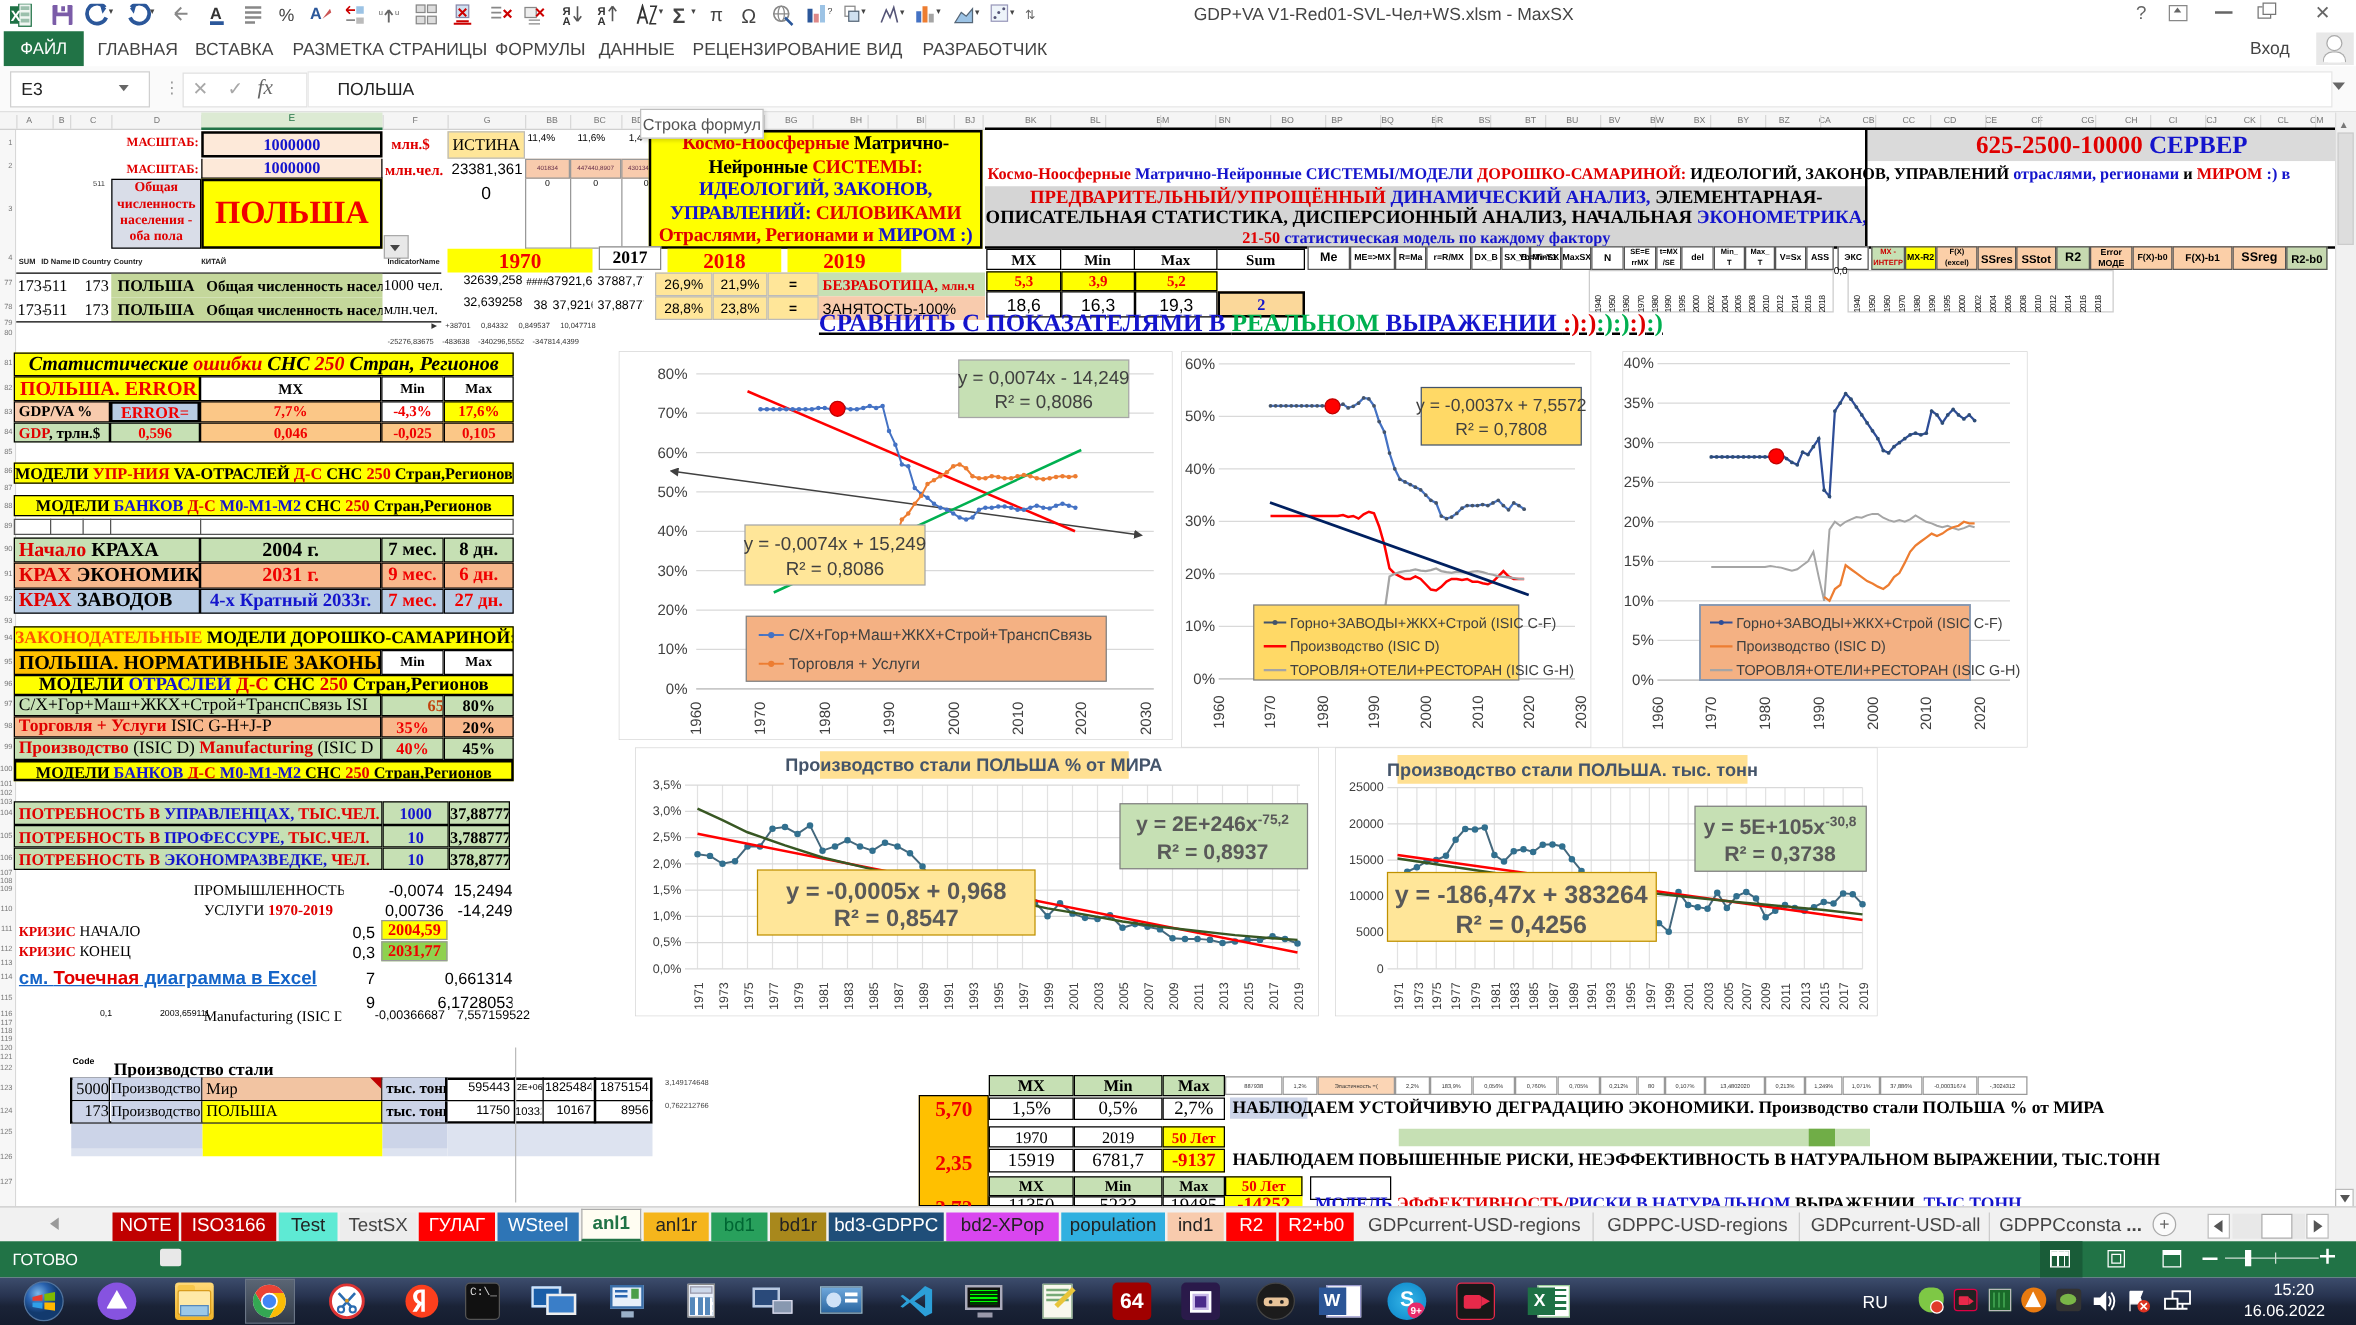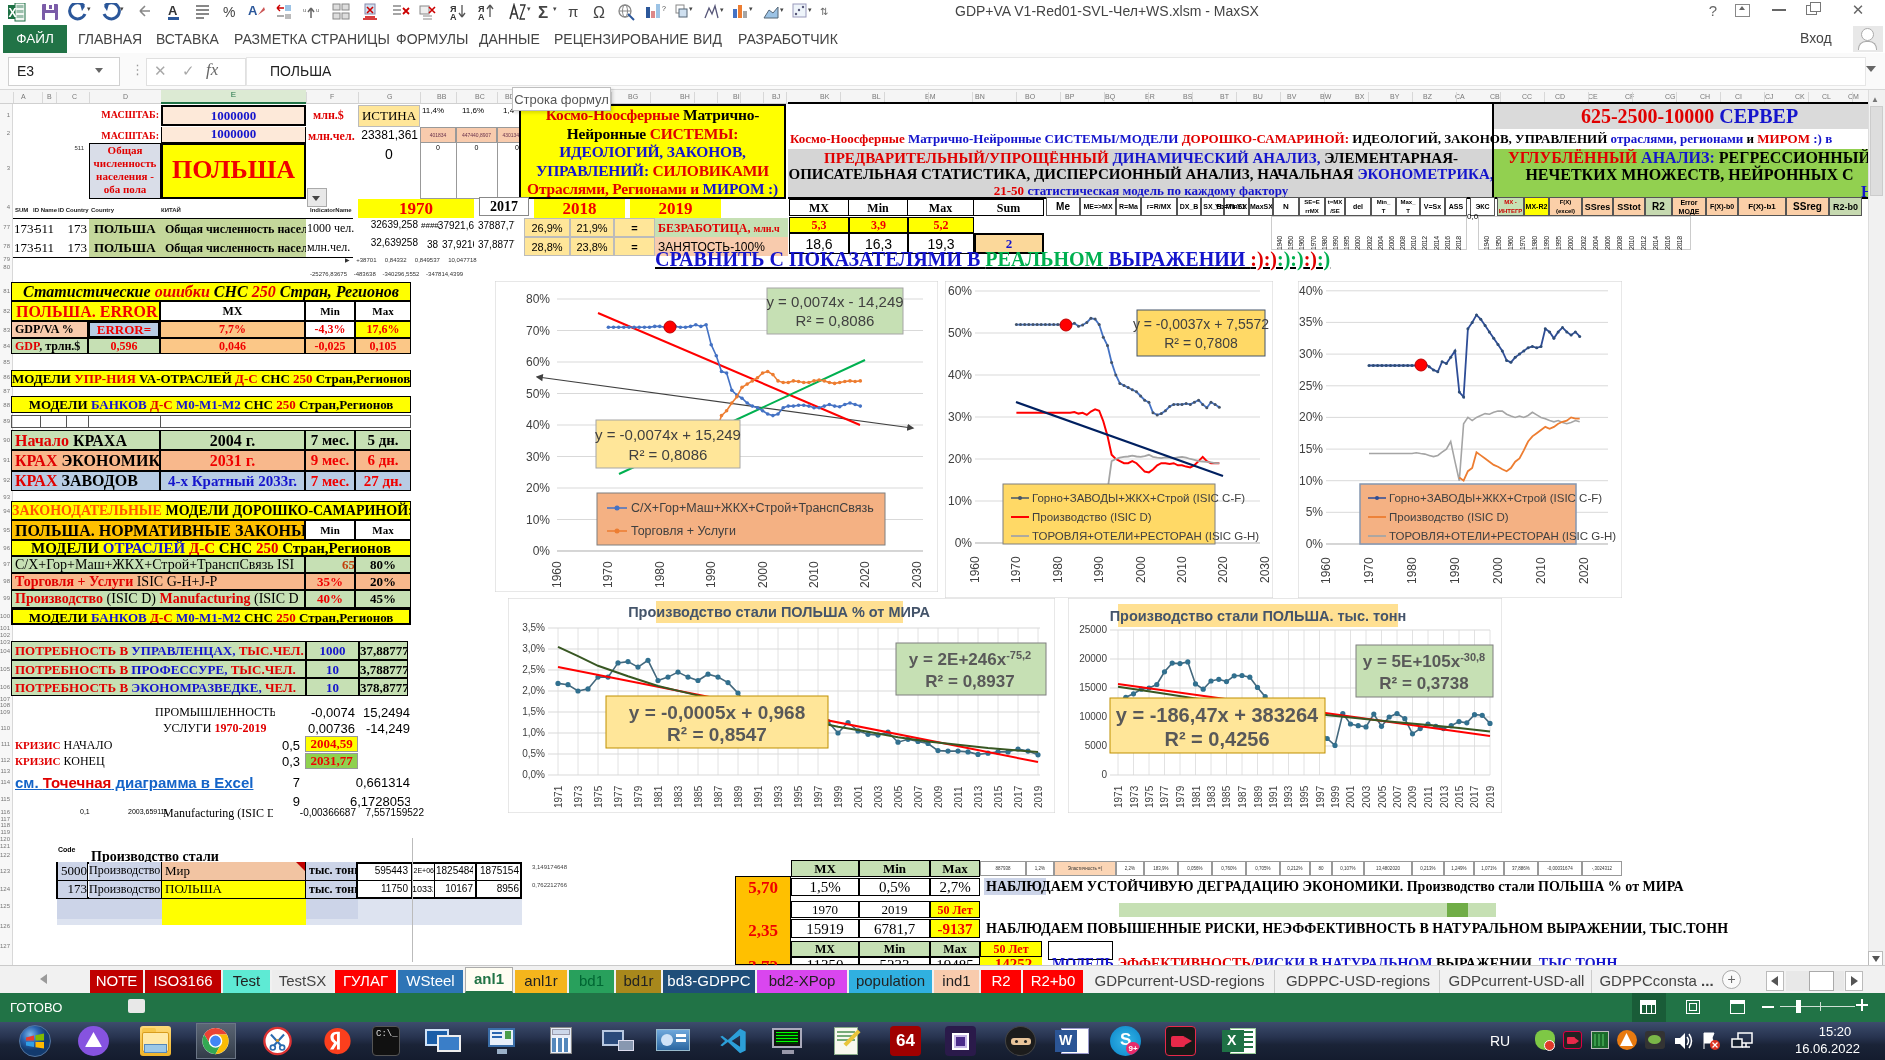--- a/index.html
+++ b/index.html
@@ -365,21 +365,20 @@
 <div class="cell ctr" style="left:497px;top:144px;width:40px;font-size:7px;">0</div>
 <div class="cell" style="left:420px;top:143px;width:117px;height:56px;border:1px solid #999;border-top:none;"></div>
 <div class="abs" style="left:456px;top:143px;width:1px;height:56px;background:#999;"></div>
 <div class="abs" style="left:497px;top:143px;width:1px;height:56px;background:#999;"></div>
 
 <div class="cell ser b ctr" style="left:519px;top:104px;width:267px;height:95px;background:#ffff00;border:2px solid #000;font-size:15.5px;line-height:18.6px;letter-spacing:-0.2px;white-space:normal;"><span class="red">Космо-Ноосферные</span> <span style="color:#000;">Матрично-Нейронные</span> <span class="red">СИСТЕМЫ:</span> <span class="blu">ИДЕОЛОГИЙ, ЗАКОНОВ, УПРАВЛЕНИЙ:</span> <span class="red">СИЛОВИКАМИ Отраслями, Регионами и</span> <span class="blu">МИРОМ :)</span></div>
 
 <div class="cell ser b ctr" style="left:1494px;top:104px;width:391px;height:25px;background:#dadada;font-size:20px;line-height:24px;"><span class="red">625-2500-10000 </span><span class="blu">СЕРВЕР</span></div>
 <div class="cell ser b" style="left:790px;top:129px;width:1095px;height:20px;background:#fff;font-size:13px;line-height:19px;"><span class="red">Космо-Ноосферные </span><span class="blu">Матрично-Нейронные СИСТЕМЫ/МОДЕЛИ </span><span class="red">ДОРОШКО-САМАРИНОЙ: </span><span style="color:#000;">ИДЕОЛОГИЙ, ЗАКОНОВ, УПРАВЛЕНИЙ </span><span class="blu">отраслями, регионами </span><span style="color:#000;">и </span><span class="red">МИРОМ </span><span class="blu">:) в</span></div>
 <div class="cell ser b ctr" style="left:788px;top:149px;width:706px;height:50px;background:#d5d5d5;font-size:15px;line-height:16px;white-space:normal;padding-top:1px;"><span class="red">ПРЕДВАРИТЕЛЬНЫЙ/УПРОЩЁННЫЙ </span><span class="blu">ДИНАМИЧЕСКИЙ АНАЛИЗ,</span><span style="color:#000;"> ЭЛЕМЕНТАРНАЯ-ОПИСАТЕЛЬНАЯ СТАТИСТИКА, ДИСПЕРСИОННЫЙ АНАЛИЗ, НАЧАЛЬНАЯ </span><span class="blu">ЭКОНОМЕТРИКА,</span><br><span class="red" style="font-size:13px;">21-50 </span><span class="blu" style="font-size:13px;">статистическая модель по каждому фактору</span></div>
-<div class="cell ser b ctr" style="left:1494px;top:149px;width:391px;height:50px;background:#92d050;font-size:16px;line-height:17px;white-space:normal;"><span class="red">УГЛУБЛЁННЫЙ </span><span class="blu">АНАЛИЗ:</span><span style="color:#000;"> РЕГРЕССИОННЫЙ НЕЧЕТКИХ МНОЖЕСТВ, НЕЙРОННЫХ С</span><br><span class="blu" style="float:right;">НС</span></div>
 
 <div class="abs" style="left:788px;top:197px;width:1097px;height:2px;background:#000;"></div>
     <div class="abs" style="left:1492px;top:104px;width:2px;height:95px;background:#000;"></div>
     <div class="abs" style="left:788px;top:102px;width:1097px;height:2px;background:#000;"></div>
 <div class="cell ser b ctr" style="left:789px;top:199px;width:60px;height:17px;border:1px solid #000;font-size:12px;line-height:16px;">МХ</div>
 <div class="cell ser b ctr" style="left:849px;top:199px;width:59px;height:17px;border:1px solid #000;border-left:none;font-size:12px;line-height:16px;">Min</div>
 <div class="cell ser b ctr" style="left:908px;top:199px;width:66px;height:17px;border:1px solid #000;border-left:none;font-size:12px;line-height:16px;">Max</div>
 <div class="cell ser b ctr" style="left:974px;top:199px;width:70px;height:17px;border:1px solid #000;border-left:none;font-size:12px;line-height:16px;">Sum</div>
 <div class="cell b ctr" style="left:1046px;top:197px;width:34px;height:19px;background:#fff;border:1px solid #555;font-size:10px;line-height:18px;">Me</div>
 <div class="cell b ctr" style="left:1080px;top:197px;width:36px;height:19px;background:#fff;border:1px solid #555;font-size:7px;line-height:18px;">МЕ=&gt;МХ</div>
@@ -529,21 +528,21 @@
 <div class="cell ser b ctr" style="left:11px;top:370px;width:400px;height:17px;background:#ffff00;border:1px solid #000;font-size:13px;line-height:16px;">МОДЕЛИ <span class="red">УПР-НИЯ</span> VA-ОТРАСЛЕЙ <span class="red">Д-С</span> СНС <span class="red">250</span> Стран,Регионов</div>
 <div class="cell ser b ctr" style="left:11px;top:396px;width:400px;height:17px;background:#ffff00;border:1px solid #000;font-size:13px;line-height:16px;">МОДЕЛИ <span class="blu">БАНКОВ</span> <span class="red">Д-С</span> <span class="blu">М0-М1-М2</span> СНС <span class="red">250</span> Стран,Регионов</div>
 <div class="cell" style="left:11px;top:415px;width:400px;height:13px;border:1px solid #555;"></div>
 <div class="abs" style="left:40px;top:415px;width:1px;height:13px;background:#555;"></div>
 <div class="abs" style="left:66px;top:415px;width:1px;height:13px;background:#555;"></div>
 <div class="abs" style="left:88px;top:415px;width:1px;height:13px;background:#555;"></div>
 <div class="abs" style="left:160px;top:415px;width:1px;height:13px;background:#555;"></div>
 <div class="cell ser b" style="left:11px;top:430px;width:149px;height:20px;background:#c6e0b4;border:1px solid #000;font-size:16px;line-height:19px;padding-left:3px;"><span class="red">Начало</span> КРАХА</div>
 <div class="cell ser b ctr" style="left:160px;top:430px;width:145px;height:20px;background:#c6e0b4;border:1px solid #000;font-size:16px;line-height:19px;">2004 г.</div>
 <div class="cell ser b ctr" style="left:305px;top:430px;width:50px;height:20px;background:#c6e0b4;border:1px solid #000;font-size:15px;line-height:19px;">7 мес.</div>
-<div class="cell ser b ctr" style="left:355px;top:430px;width:56px;height:20px;background:#c6e0b4;border:1px solid #000;font-size:15px;line-height:19px;">5 дн.</div>
+<div class="cell ser b ctr" style="left:355px;top:430px;width:56px;height:20px;background:#c6e0b4;border:1px solid #000;font-size:15px;line-height:19px;">8 дн.</div>
 <div class="cell ser b" style="left:11px;top:450px;width:149px;height:21px;background:#f8b88c;border:1px solid #000;font-size:16px;line-height:19px;padding-left:3px;"><span class="red">КРАХ</span> ЭКОНОМИКИ</div>
 <div class="cell ser b ctr" style="left:160px;top:450px;width:145px;height:21px;background:#f8b88c;border:1px solid #000;font-size:16px;line-height:19px;color:#f00000;">2031 г.</div>
 <div class="cell ser b ctr" style="left:305px;top:450px;width:50px;height:21px;background:#f8b88c;border:1px solid #000;font-size:15px;line-height:19px;color:#f00000;">9 мес.</div>
 <div class="cell ser b ctr" style="left:355px;top:450px;width:56px;height:21px;background:#f8b88c;border:1px solid #000;font-size:15px;line-height:19px;color:#f00000;">6 дн.</div>
 <div class="cell ser b" style="left:11px;top:471px;width:149px;height:20px;background:#b8cce4;border:1px solid #000;font-size:16px;line-height:18px;padding-left:3px;"><span class="red">КРАХ</span> ЗАВОДОВ</div>
 <div class="cell ser b ctr blu" style="left:160px;top:471px;width:145px;height:20px;background:#b8cce4;border:1px solid #000;font-size:15px;line-height:18px;">4-х Кратный 2033г.</div>
 <div class="cell ser b ctr" style="left:305px;top:471px;width:50px;height:20px;background:#b8cce4;border:1px solid #000;font-size:15px;line-height:18px;color:#f00000;">7 мес.</div>
 <div class="cell ser b ctr" style="left:355px;top:471px;width:56px;height:20px;background:#b8cce4;border:1px solid #000;font-size:15px;line-height:18px;color:#f00000;">27 дн.</div>
 <div class="cell ser b ctr" style="left:11px;top:501px;width:400px;height:19px;background:#ffff00;border:1px solid #000;font-size:14px;line-height:18px;"><span style="color:#ff5500;">ЗАКОНОДАТЕЛЬНЫЕ</span> МОДЕЛИ ДОРОШКО-САМАРИНОЙ:</div>
 <div class="cell ser b" style="left:11px;top:520px;width:294px;height:20px;background:#ffc000;border:1px solid #000;font-size:16px;line-height:19px;padding-left:3px;">ПОЛЬША. НОРМАТИВНЫЕ ЗАКОНЫ</div>

